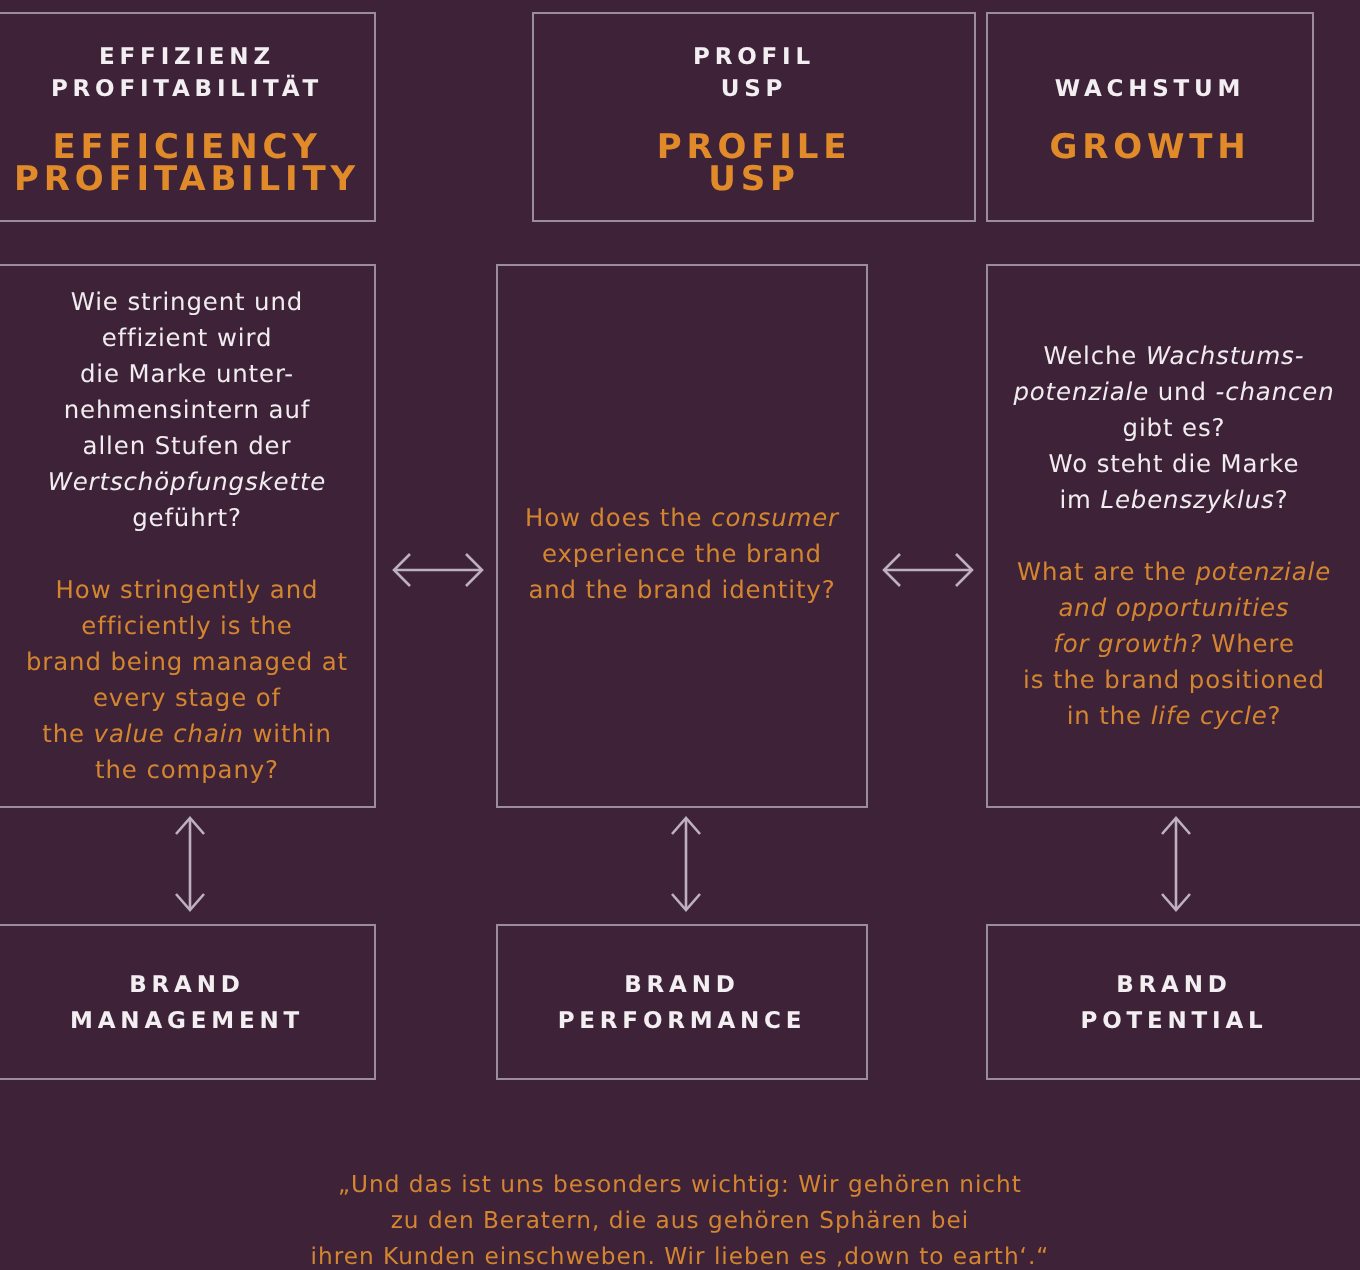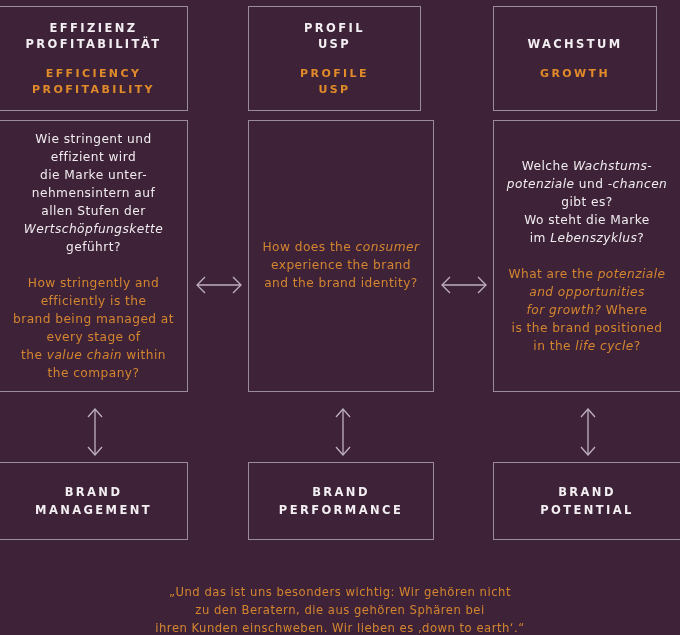--- a/index.html
+++ b/index.html
@@ -33,44 +33,44 @@
     justify-content: center;
     text-align: center;
   }
 
   
   .header-box {
     top: 6px;
     height: 105px;
   }
   .hb-1 { left: -1px;  width: 189px; }
-  .hb-2 { left: 248px; width: 173px; }
+  .hb-2 { left: 266px; width: 222px; }
   .hb-3 { left: 493px; width: 164px; }
 
   .head-de {
     color: #f2eef1;
     font-weight: bold;
     font-size: 11.5px;
     letter-spacing: 2.4px;
     line-height: 16px;
     text-transform: uppercase;
   }
   .head-en {
     color: #e08a2a;
     font-weight: bold;
-    font-size: 11px;
+    font-size: 17px;
     letter-spacing: 2.4px;
     line-height: 16px;
     text-transform: uppercase;
     margin-top: 14px;
   }
 
   
   .q-box {
-    top: 120px;
+    top: 132px;
     height: 272px;
     padding: 0 6px;
   }
   .qb-1 { left: -1px;  width: 189px; }
   .qb-2 { left: 248px; width: 186px; }
   .qb-3 { left: 493px; width: 188px; }
 
   .q-de {
     color: #f0ecef;
     font-size: 12.2px;

